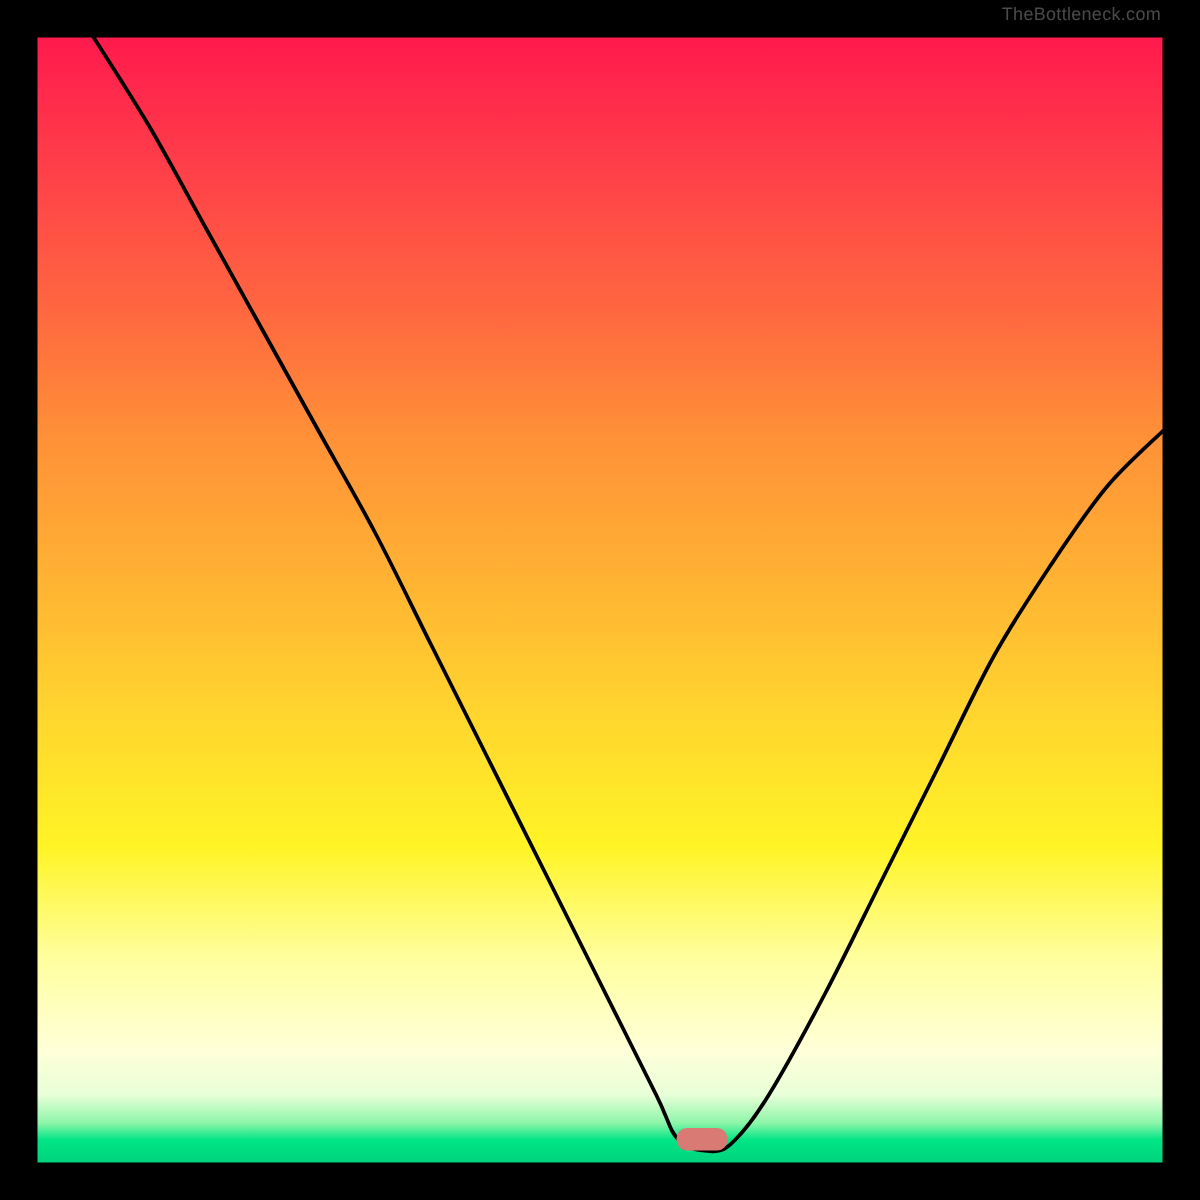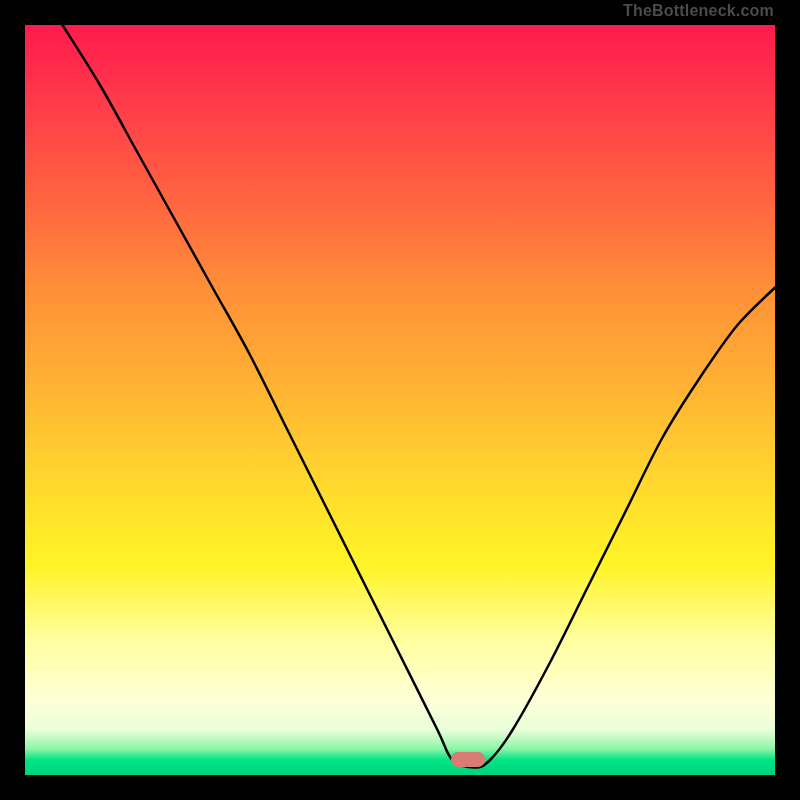--- a/index.html
+++ b/index.html
@@ -38,22 +38,22 @@
       #8cf5a8 96.5%,
       #00e585 98%,
       #00d37c 100%
     );
   }
   .attribution {
     position: absolute;
     top: 2px;
     right: 26px;
     font-family: Arial, Helvetica, sans-serif;
-    font-size: 16px;
-    font-weight: 700;
+    font-size: 12px;
+    font-weight: 400;
     color: #4b4b4b;
     letter-spacing: 0.2px;
   }
   svg.curve {
     position: absolute;
     left: 0;
     top: 0;
     width: 750px;
     height: 750px;
     overflow: visible;

